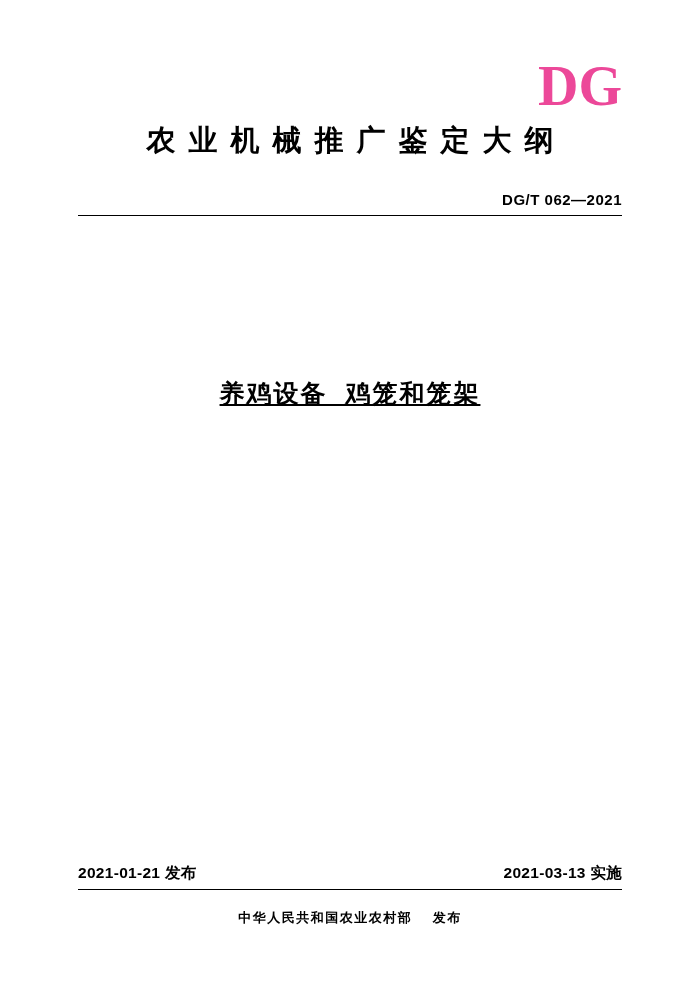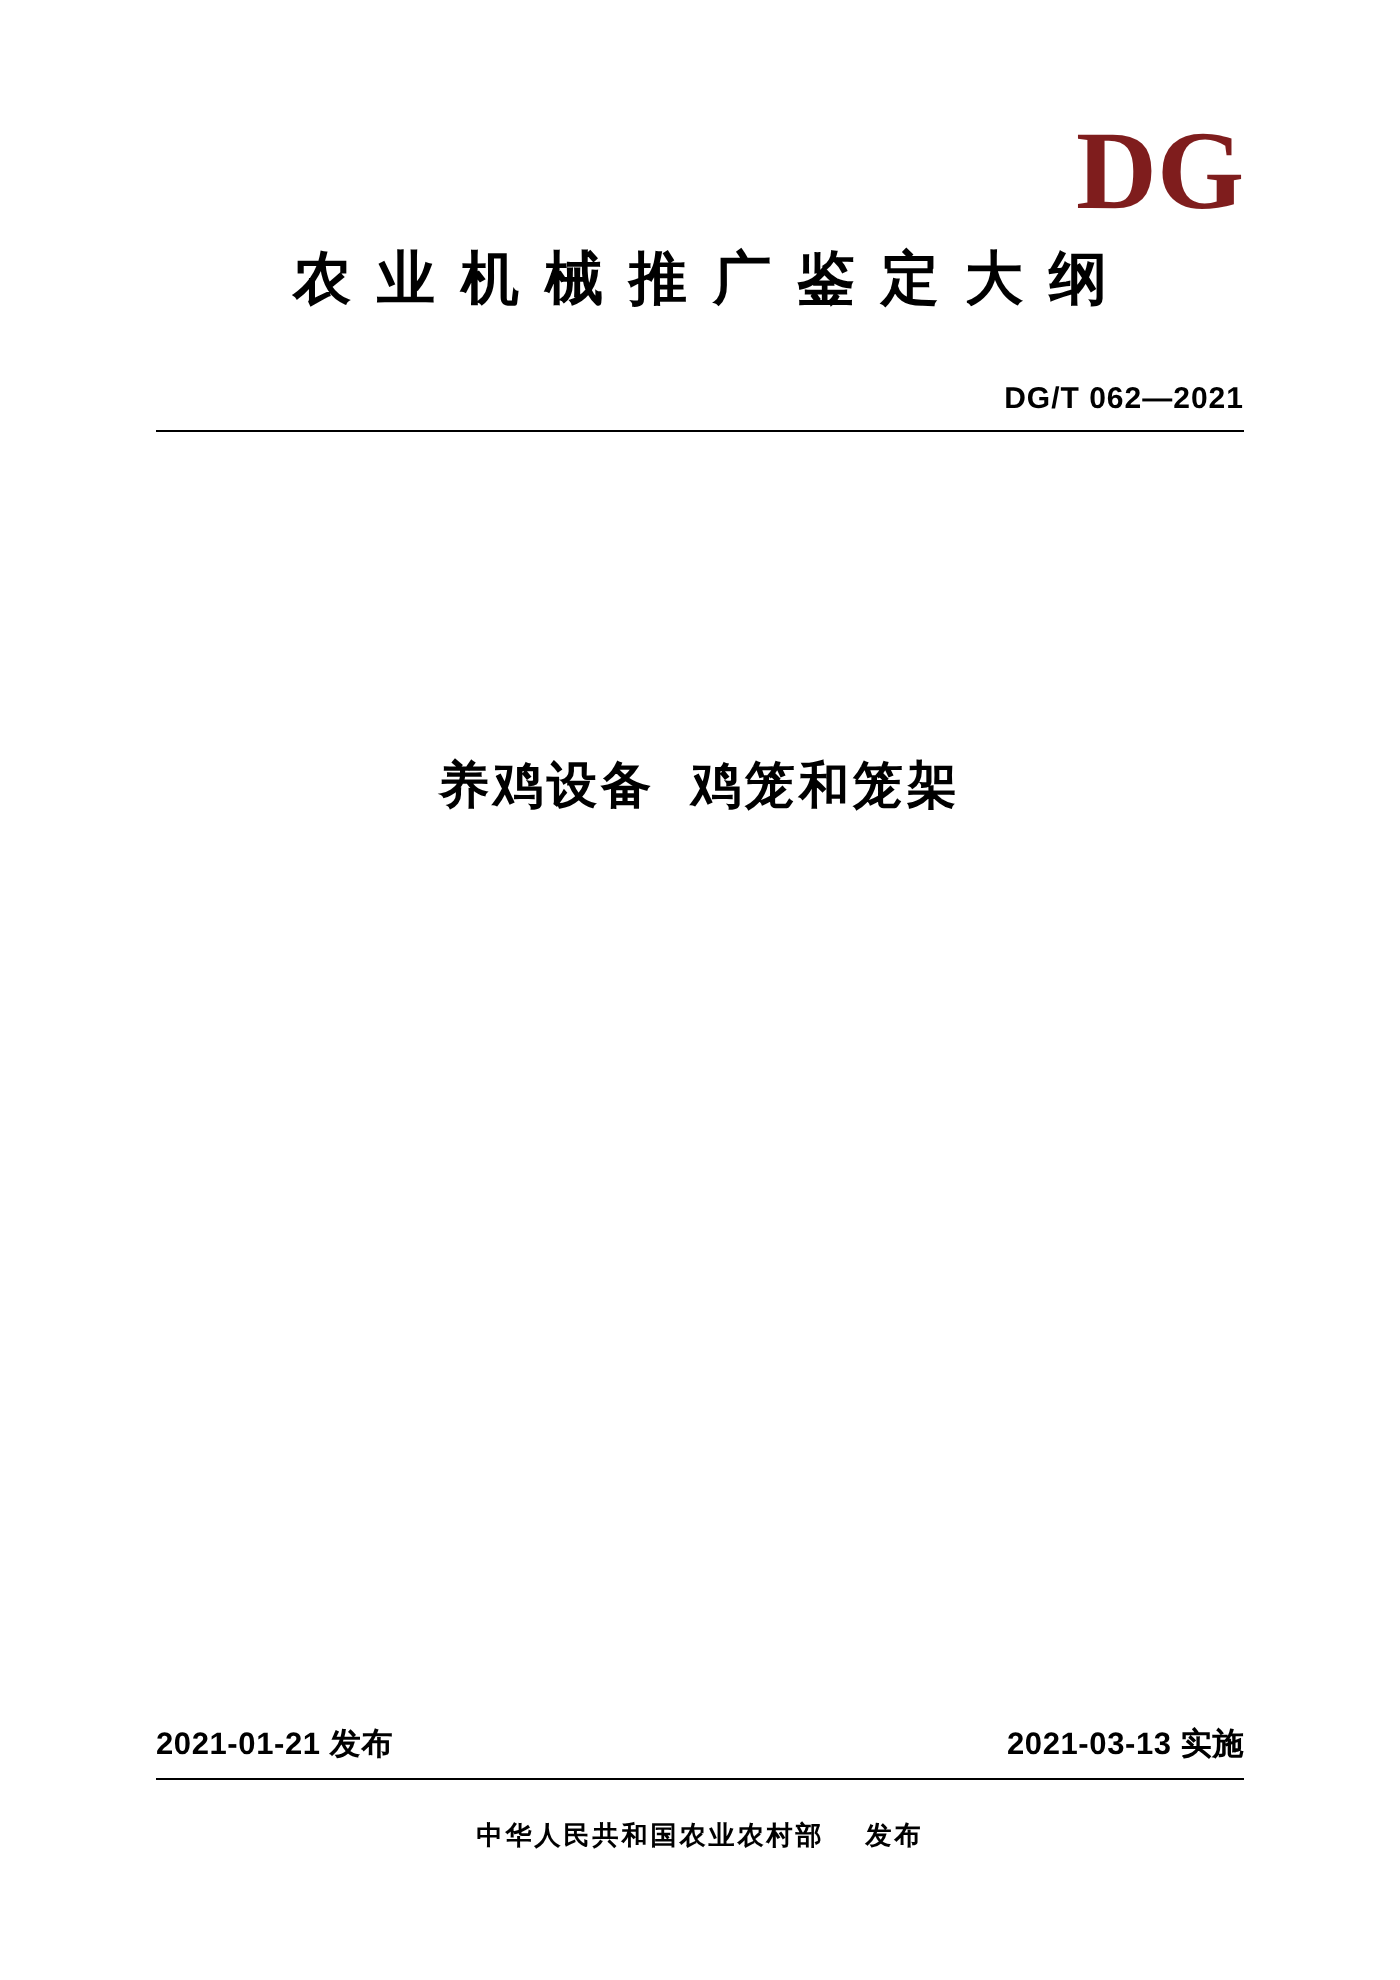--- a/index.html
+++ b/index.html
@@ -38,21 +38,21 @@
     align-items: flex-end;
     height: 58px;
   }
 
   .logo {
     font-family: "Liberation Serif", serif;
     font-weight: bold;
     font-size: 56px;
     line-height: 56px;
     letter-spacing: 0px;
-    color: #7f1d1d;
+    color: #ec4899;
   }
 
   .main-title {
     margin-top: 8px;
     font-family: "Liberation Sans", sans-serif;
     font-weight: bold;
     font-size: 29px;
     line-height: 36px;
     letter-spacing: 13px;
     text-align: center;
@@ -93,20 +93,21 @@
     left: 0;
     right: 0;
     top: 376px;
     text-align: center;
     font-family: "Liberation Sans", sans-serif;
     font-weight: bold;
     font-size: 25px;
     line-height: 34px;
     letter-spacing: 2px;
     white-space: pre;
+    text-decoration: underline;
   }
 
   
   .footer {
     position: absolute;
     left: 78px;
     right: 78px;
     bottom: 58px;
   }
 

